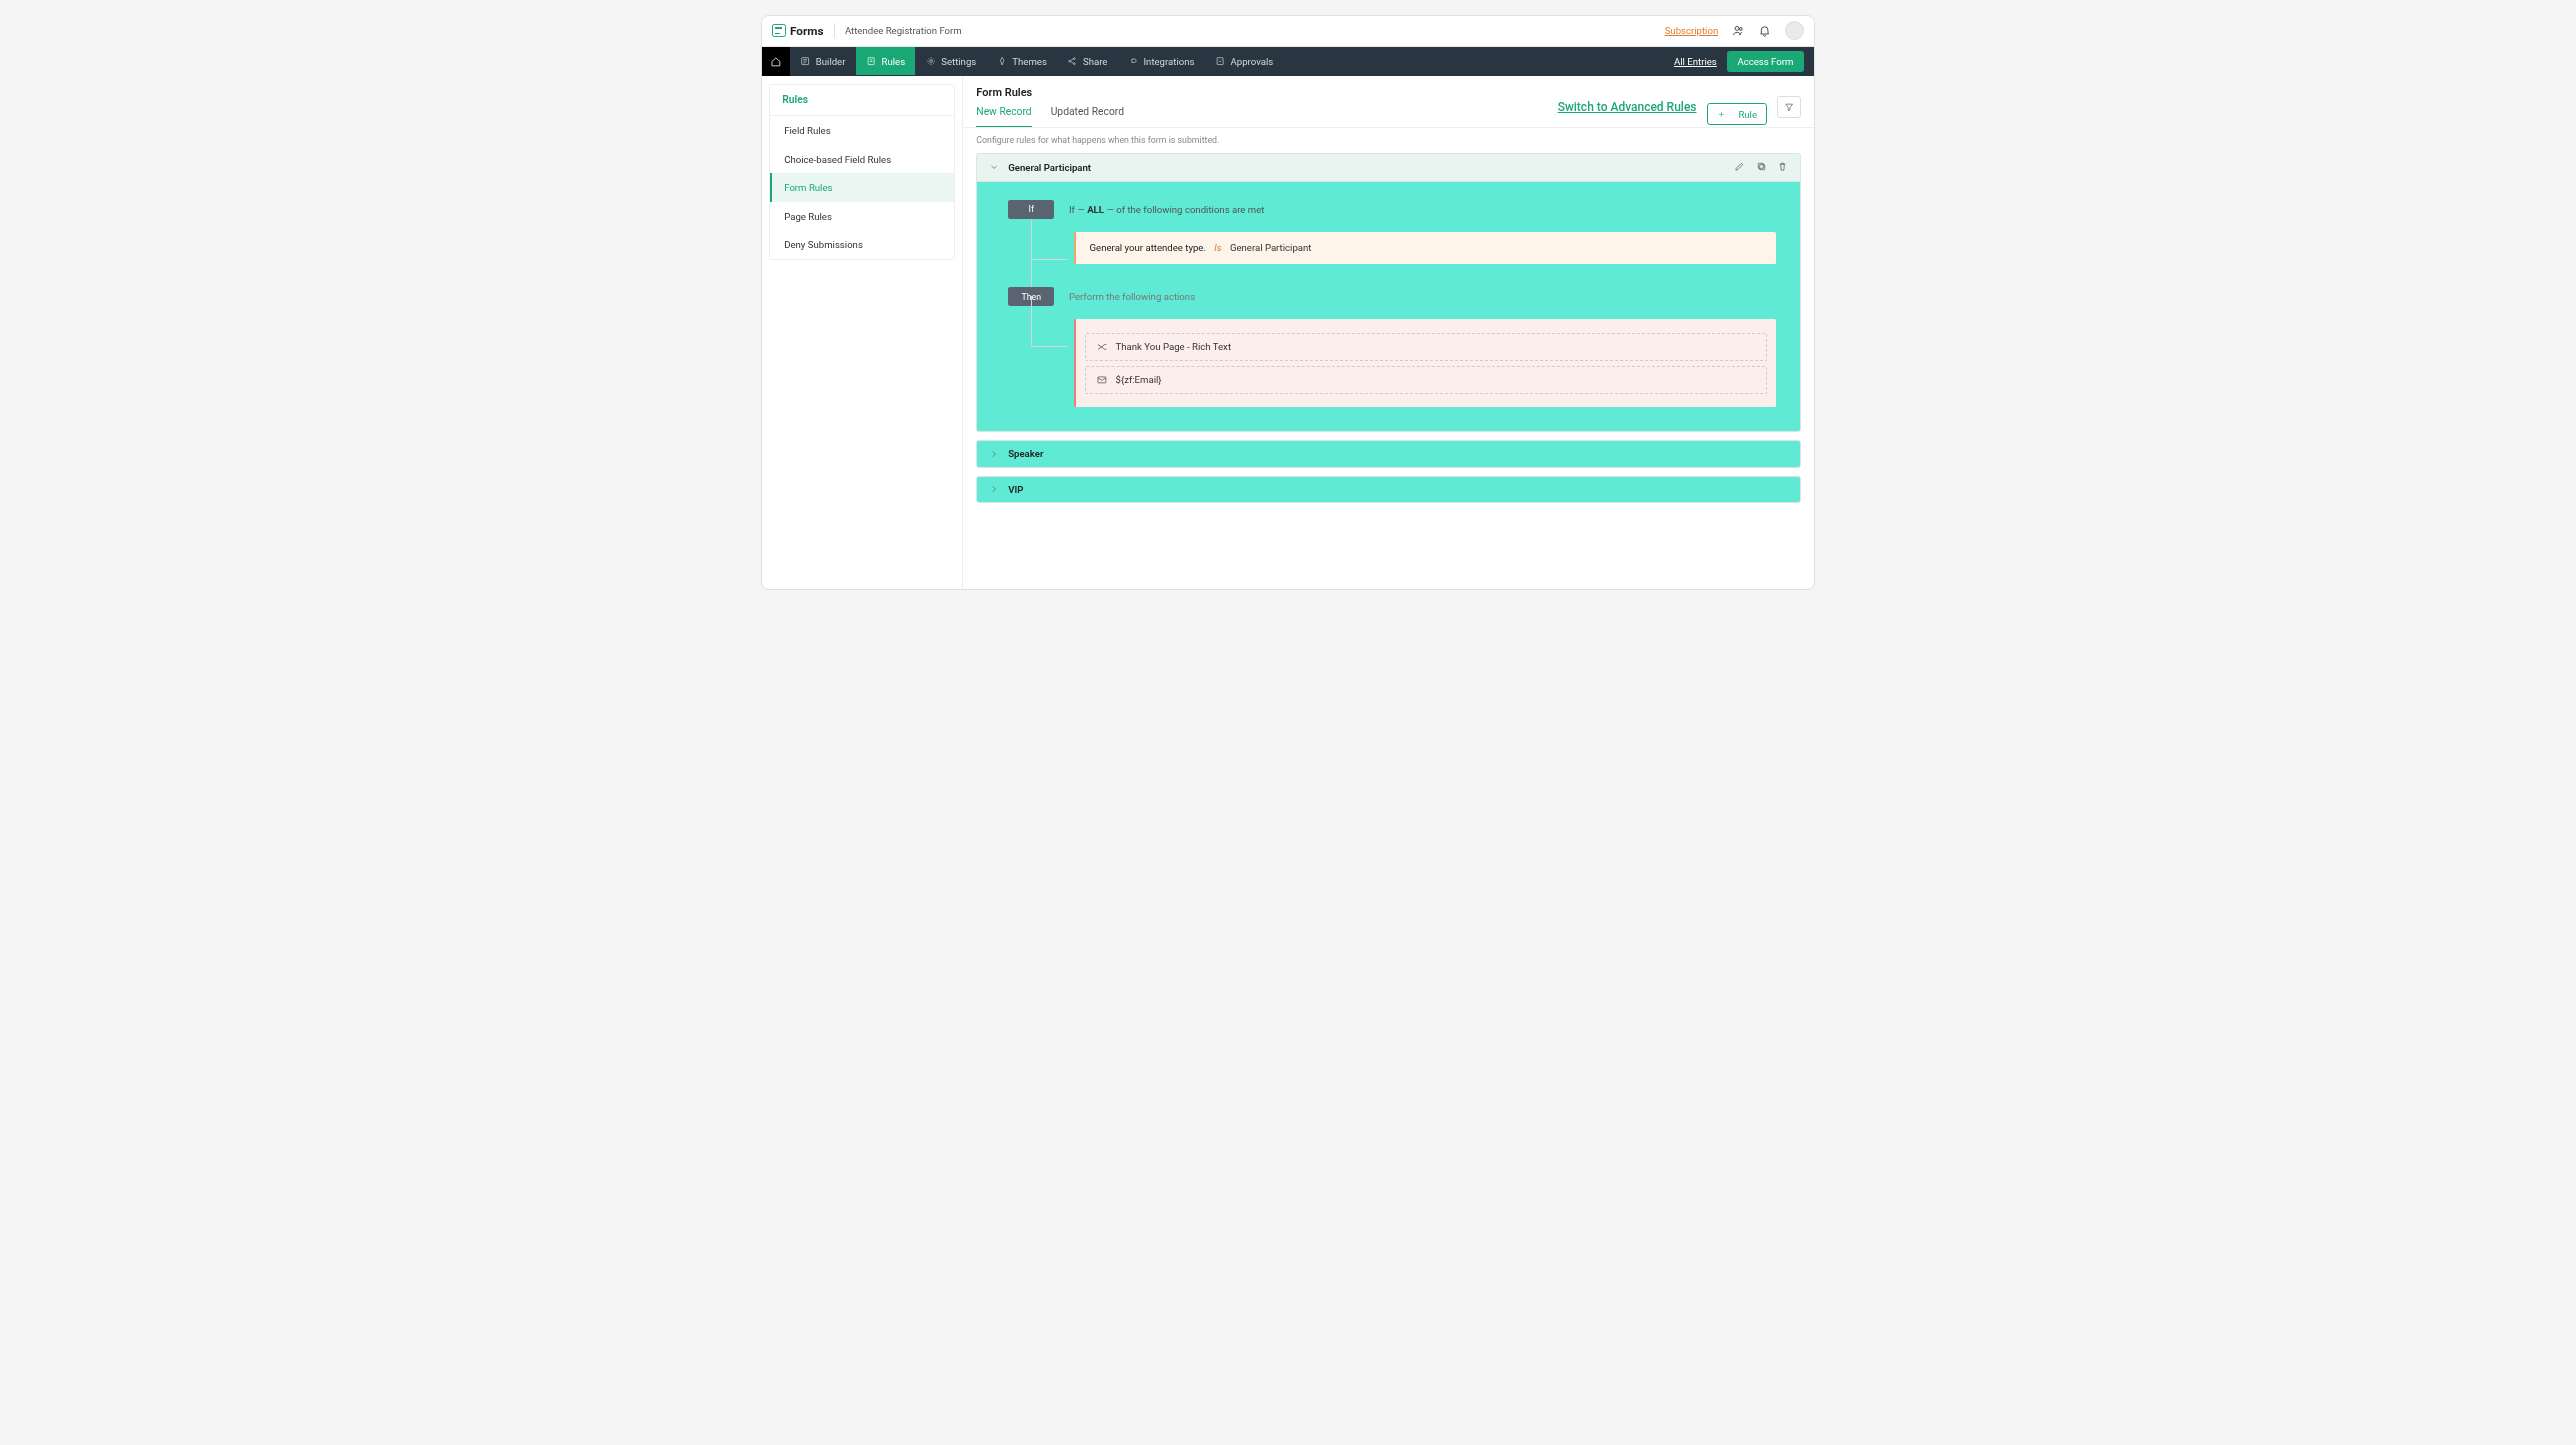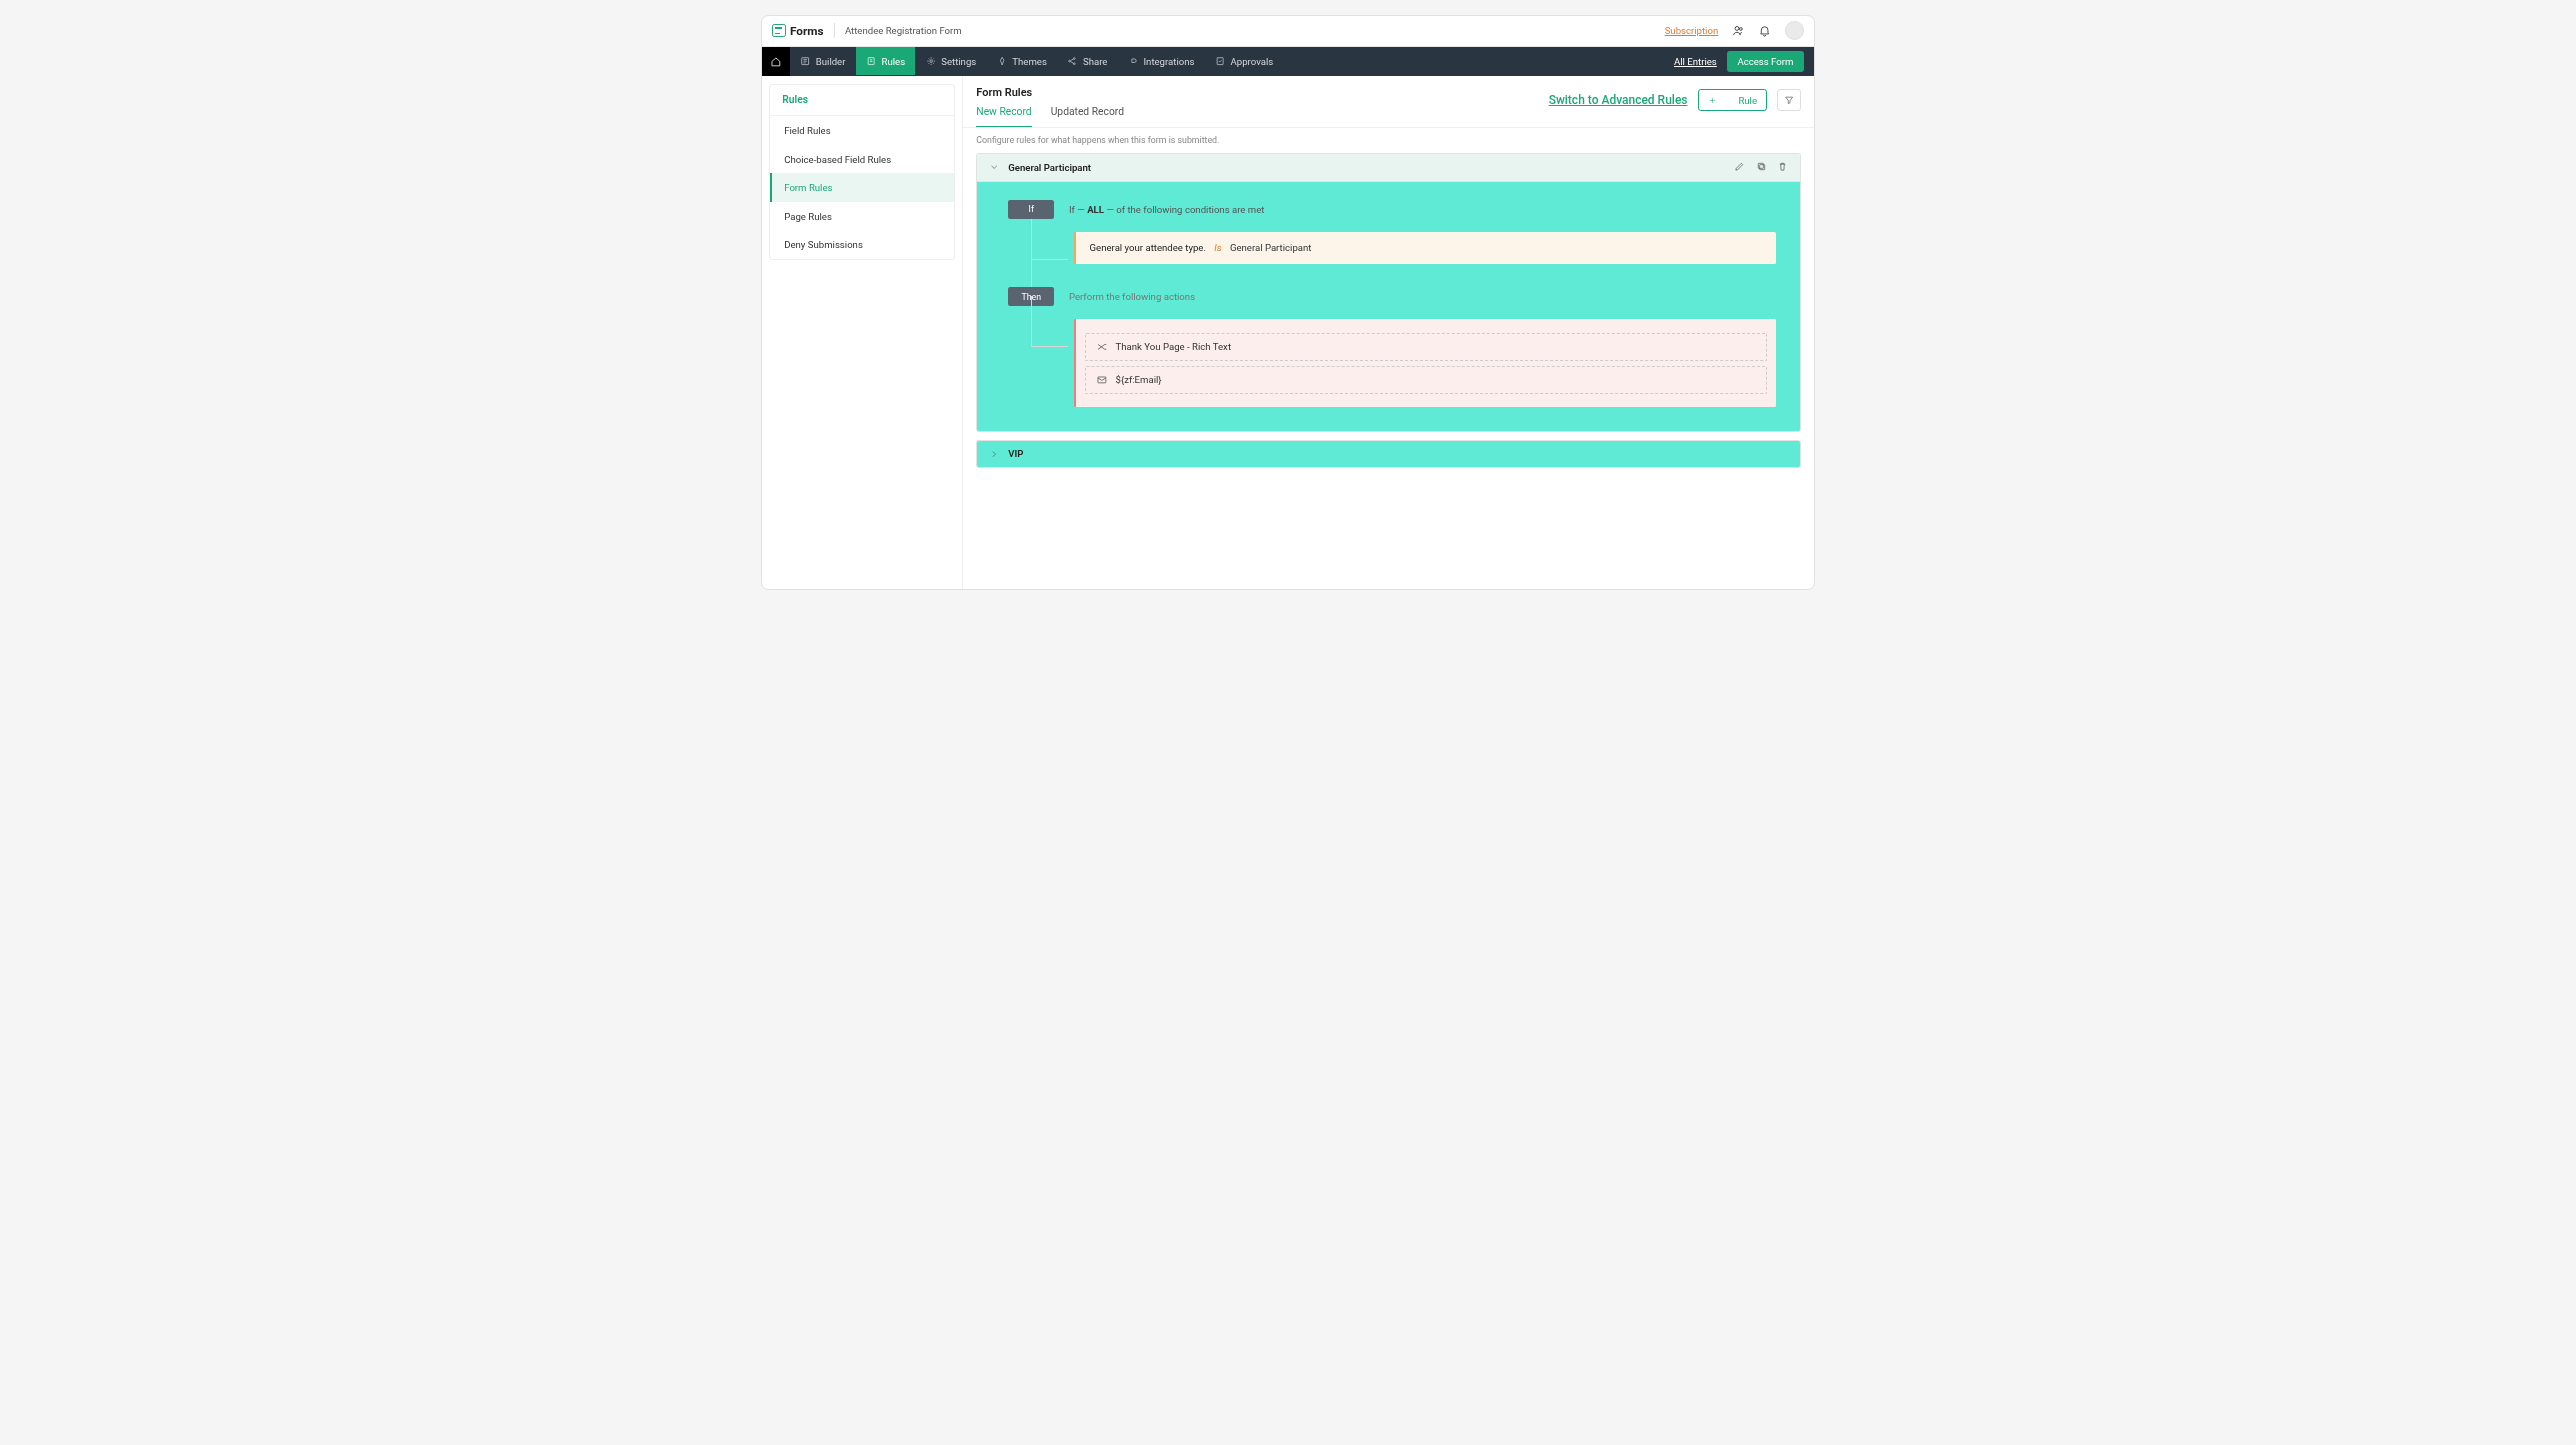--- a/index.html
+++ b/index.html
@@ -38,21 +38,21 @@
   .side-item.active { background: #e9f6f2; color: #1ba877; border-left: 2.2px solid #1ba877; }
 
   .main { flex: 1; border-left: 0.7px solid #eee; display: flex; flex-direction: column; }
   .main-head { padding: 10.3px 13.3px 0 13.3px; display: flex; align-items: flex-start; border-bottom: 0.7px solid #eee; }
   .mh-left .page-title { font-weight: 600; font-size: 11px; margin-bottom: 5.9px; }
   .tabs { display: flex; gap: 19px; }
   .tab { padding-bottom: 7.4px; font-size: 10.3px; color: #555; cursor: pointer; border-bottom: 1.5px solid transparent; }
   .tab.active { color: #1ba877; border-bottom: 1.5px solid #1ba877; }
   .mh-right { margin-left: auto; display: flex; align-items: center; gap: 10.3px; padding-top: 2.9px; }
   .adv-link { color: #1ba877; text-decoration: underline; font-size: 12px; font-weight: 500; }
-  .rule-btn { display: flex; align-items: center; gap: 22px; border: 0.7px solid #1ba877; color: #1ba877; background: #fff; border-radius: 2.9px; padding: 4.4px 8.8px; font-size: 9.6px; cursor: pointer; }
+  .rule-btn { display: flex; align-items: center; gap: 13px; border: 0.7px solid #1ba877; color: #1ba877; background: #fff; border-radius: 2.9px; padding: 4.4px 8.8px; font-size: 9.6px; cursor: pointer; margin-top: 14px; }
   .filter-btn { border: 0.7px solid #ddd; background: #fff; border-radius: 2.9px; width: 23.6px; height: 22px; display: flex; align-items: center; justify-content: center; cursor: pointer; color: #555; }
 
   .subtext { font-size: 8.8px; color: #888; padding: 7.4px 13.3px; }
 
   .rules-area { padding: 0 13.3px 14.7px 13.3px; overflow: auto; }
   .rule-card { border: 0.7px solid #e2e2e2; border-radius: 2.9px; margin-bottom: 8px; background: #5eead4; }
   .rule-head { display: flex; align-items: center; padding: 7.4px 11.8px; font-size: 9.6px; font-weight: 600; cursor: pointer; }
   .rule-head.open { background: #e7f4f0; border-bottom: 0.7px solid #d8ece5; }
   .chev { width: 10.3px; height: 10.3px; margin-right: 8.8px; display: inline-block; color: #555; }
   .rule-actions { margin-left: auto; display: flex; gap: 10.3px; color: #555; }
@@ -280,20 +280,30 @@
                         </svg></span>
                     <span>${zf:Email}</span>
                   </div>
                 </div>
               </div>
 
             </div>
           </div>
         </div>
 
+        <div class="rule-card">
+          <div class="rule-head">
+            <span class="chev">
+              <svg viewBox="0 0 24 24">
+                  <path d="M9 6l6 6-6 6"></path>
+                </svg>
+            </span>
+            <span>Speaker</span>
+          </div>
+        </div>
 
         <div class="rule-card">
           <div class="rule-head">
             <span class="chev">
               <svg viewBox="0 0 24 24">
                   <path d="M9 6l6 6-6 6"></path>
                 </svg>
             </span>
             <span>VIP</span>
           </div>

